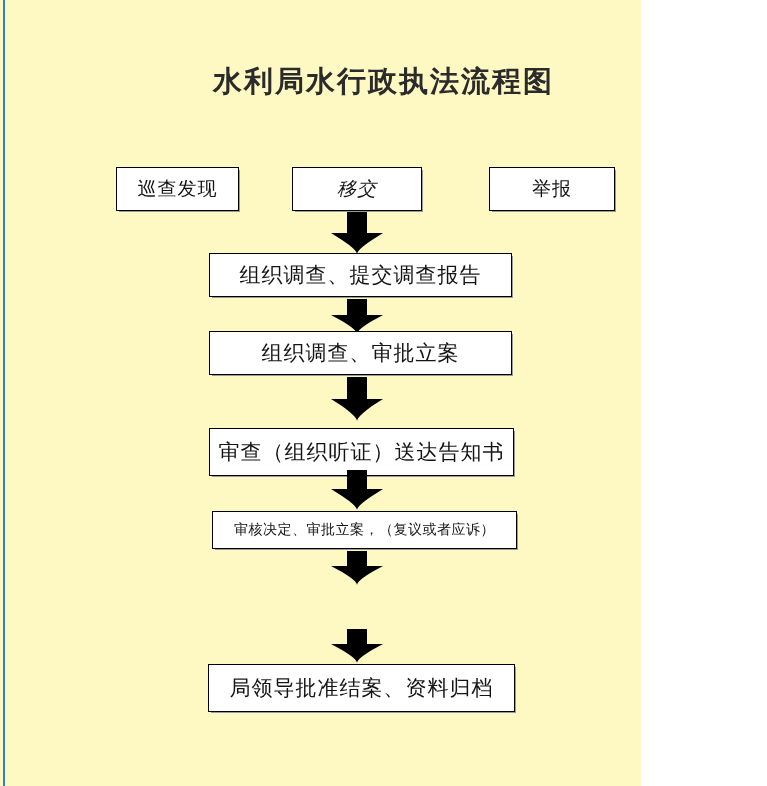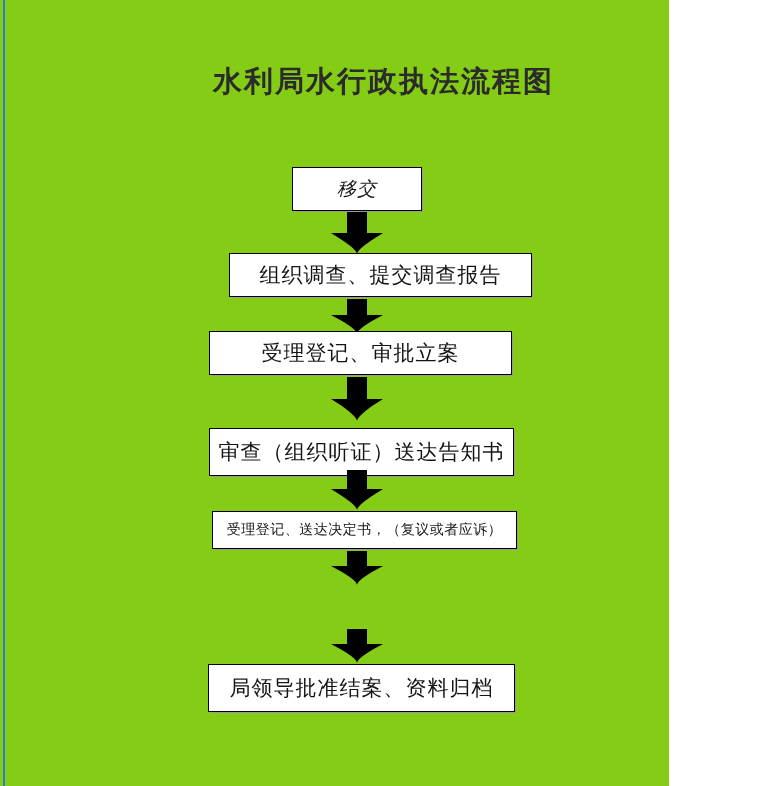--- a/index.html
+++ b/index.html
@@ -10,23 +10,22 @@
   }
   body {
     font-family: "DejaVu Sans", "Liberation Sans", sans-serif;
     color: #1a1a1a;
   }
 
   #page {
     position: relative;
     width: 641px;
     height: 786px;
-    background: #84cc16;
+    background: #fef9c3;
     overflow: hidden;
-    padding-left: 28px;
   }
 
   
   .left-rule {
     position: absolute;
     left: 3px;
     top: 0;
     width: 2px;
     height: 786px;
     background: #2e7fd4;
@@ -72,55 +71,57 @@
 </style>
 </head>
 <body>
 
 <div id="page">
 
   <div class="left-rule"></div>
 
   <div class="chart-title">水利局水行政执法流程图</div>
 
+  <div class="node top" style="left:116px; top:167px; width:123px; height:44px;">巡查发现</div>
 
   <div class="node top" style="left:292px; top:167px; width:130px; height:44px;font-style:italic;">移交</div>
 
+  <div class="node top" style="left:489px; top:167px; width:126px; height:44px;">举报</div>
 
   <div class="arrow" style="left:331px; top:212px; width:52px; height:42px;">
     <svg width="52" height="42" viewBox="0 0 52 42" aria-hidden="true">
       <path d="M16 0 H36 V21 H52 L41 28 Q26 38 26 42 Q26 38 11 28 L0 21 H16 Z" fill="#000000"></path>
     </svg>
   </div>
 
-  <div class="node lg" style="left:209px; top:253px; width:303px; height:44px;margin-left:20px;">组织调查、提交调查报告</div>
+  <div class="node lg" style="left:209px; top:253px; width:303px; height:44px;">组织调查、提交调查报告</div>
 
   <div class="arrow" style="left:331px; top:299px; width:52px; height:35px;">
     <svg width="52" height="35" viewBox="0 0 52 35" aria-hidden="true">
       <path d="M16 0 H36 V16 H52 L41 22 Q26 31 26 35 Q26 31 11 22 L0 16 H16 Z" fill="#000000"></path>
     </svg>
   </div>
 
-  <div class="node lg" style="left:209px; top:331px; width:303px; height:44px;">受理登记、审批立案</div>
+  <div class="node lg" style="left:209px; top:331px; width:303px; height:44px;">组织调查、审批立案</div>
 
   <div class="arrow" style="left:331px; top:377px; width:52px; height:44px;">
     <svg width="52" height="44" viewBox="0 0 52 44" aria-hidden="true">
       <path d="M16 0 H36 V22 H52 L41 29 Q26 40 26 44 Q26 40 11 29 L0 22 H16 Z" fill="#000000"></path>
     </svg>
   </div>
 
   <div class="node lg" style="left:209px; top:428px; width:305px; height:48px;">审查（组织听证）送达告知书</div>
 
   <div class="arrow" style="left:331px; top:470px; width:52px; height:40px;">
     <svg width="52" height="40" viewBox="0 0 52 40" aria-hidden="true">
       <path d="M16 0 H36 V19 H52 L41 26 Q26 36 26 40 Q26 36 11 26 L0 19 H16 Z" fill="#000000"></path>
     </svg>
   </div>
 
-  <div class="node sm" style="left:212px; top:511px; width:305px; height:38px;">受理登记、送达决定书，（复议或者应诉）</div>
+  <div class="node sm" style="left:212px; top:511px; width:305px; height:38px;">审核决定、审批立案，（复议或者应诉）</div>
 
   <div class="arrow" style="left:331px; top:551px; width:52px; height:34px;">
     <svg width="52" height="34" viewBox="0 0 52 34" aria-hidden="true">
       <path d="M16 0 H36 V15 H52 L41 21 Q26 30 26 34 Q26 30 11 21 L0 15 H16 Z" fill="#000000"></path>
     </svg>
   </div>
 
 
   <div class="arrow" style="left:331px; top:629px; width:52px; height:34px;">
     <svg width="52" height="34" viewBox="0 0 52 34" aria-hidden="true">

